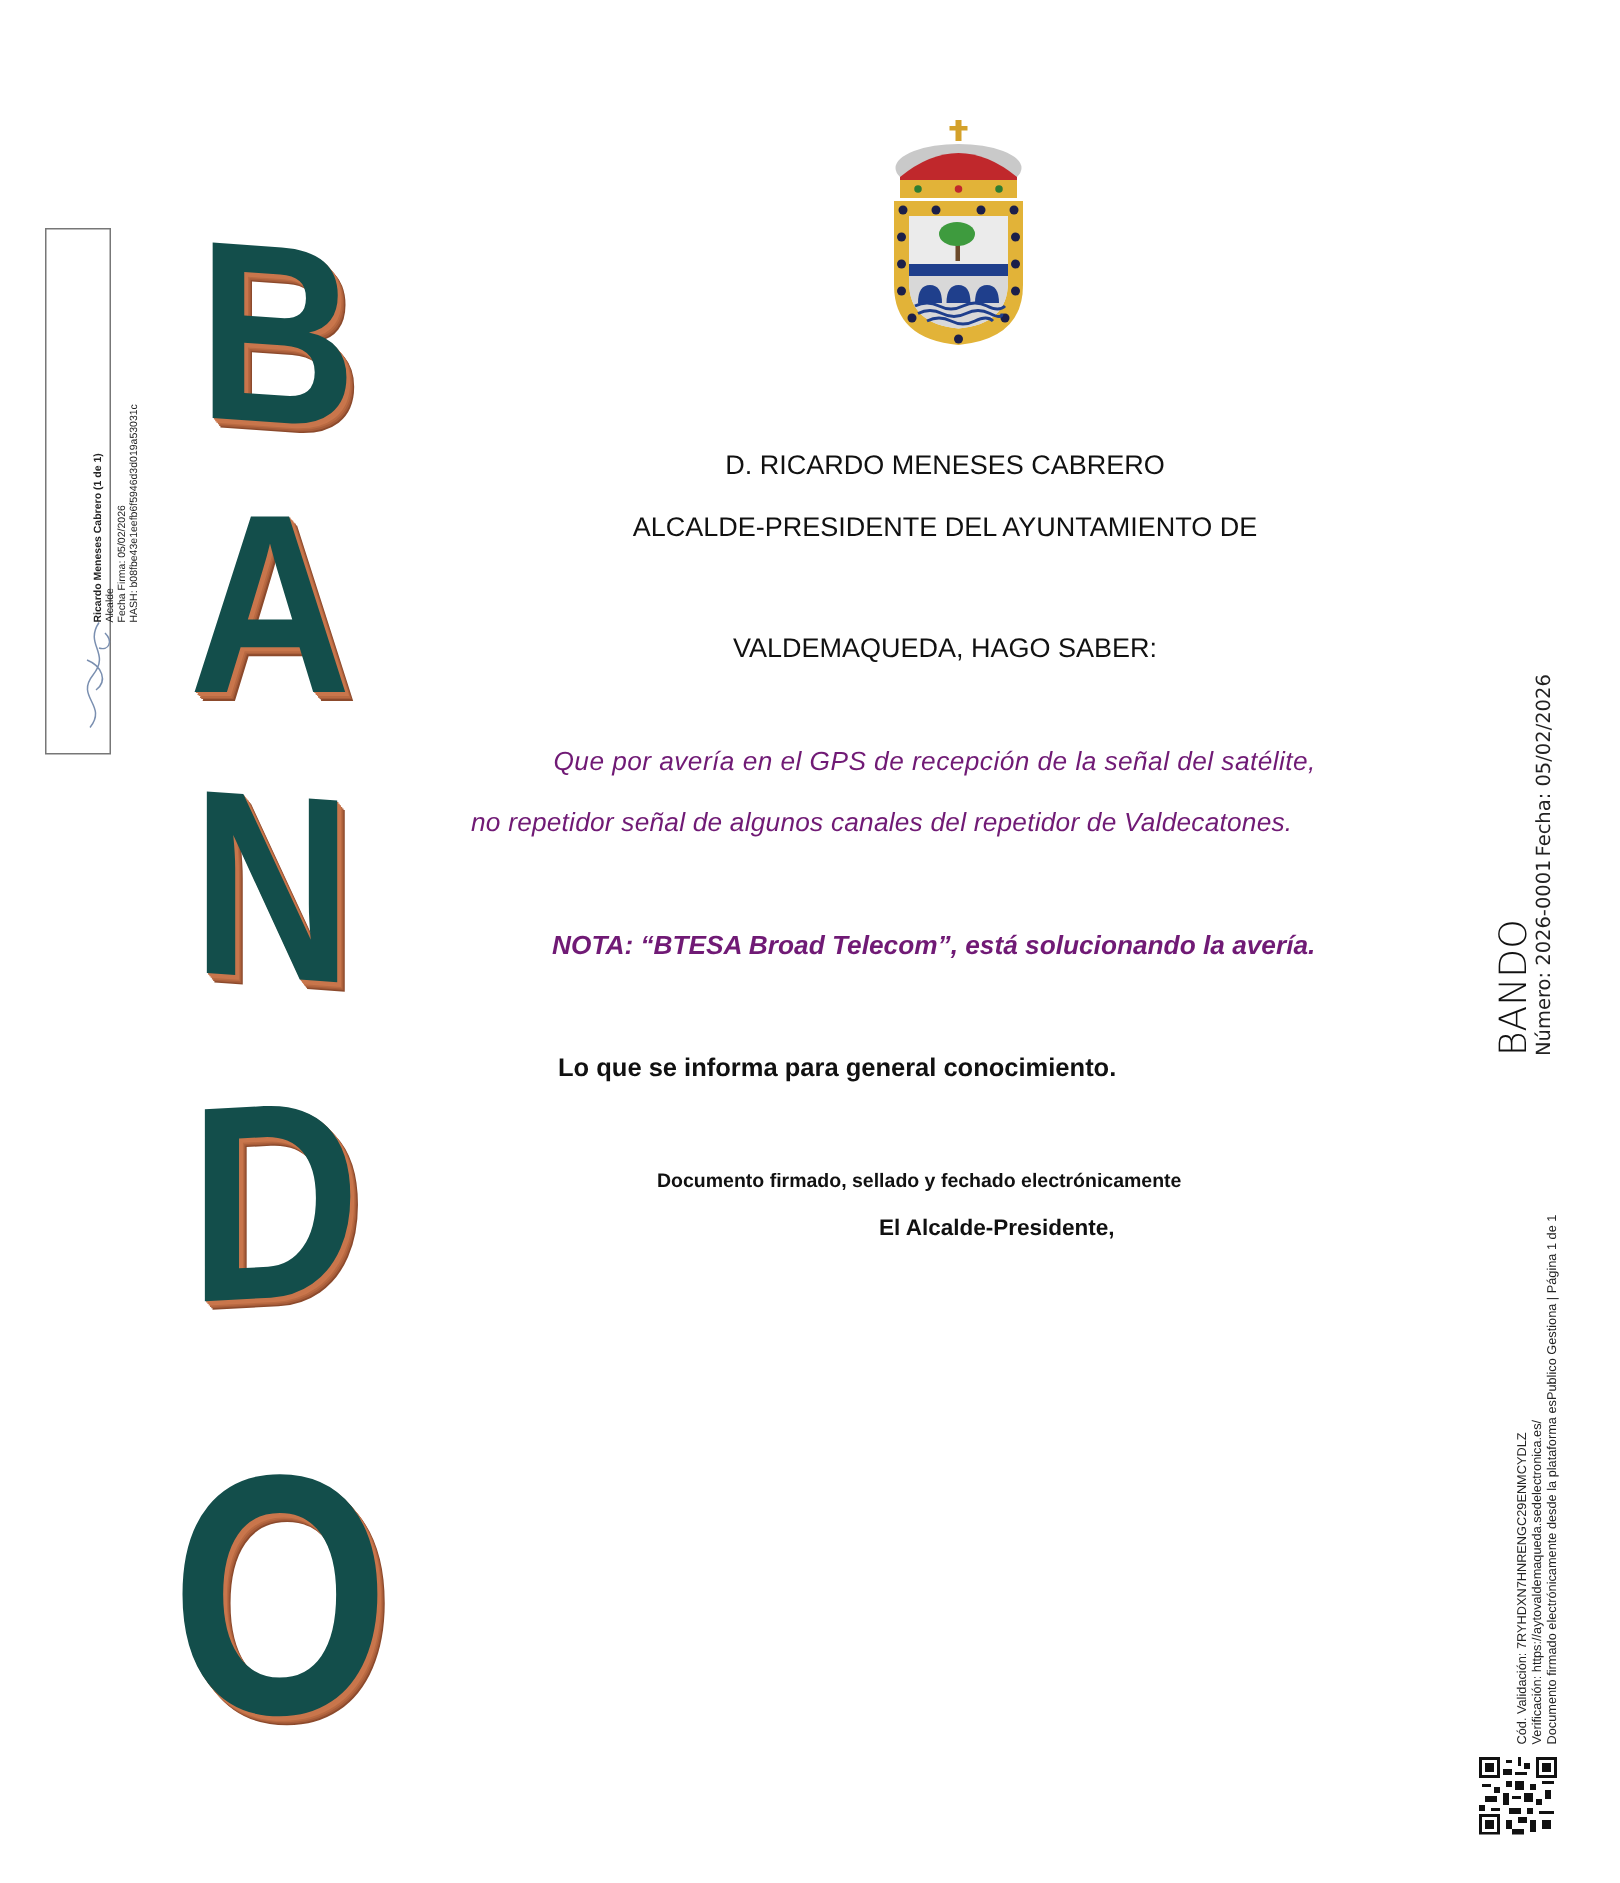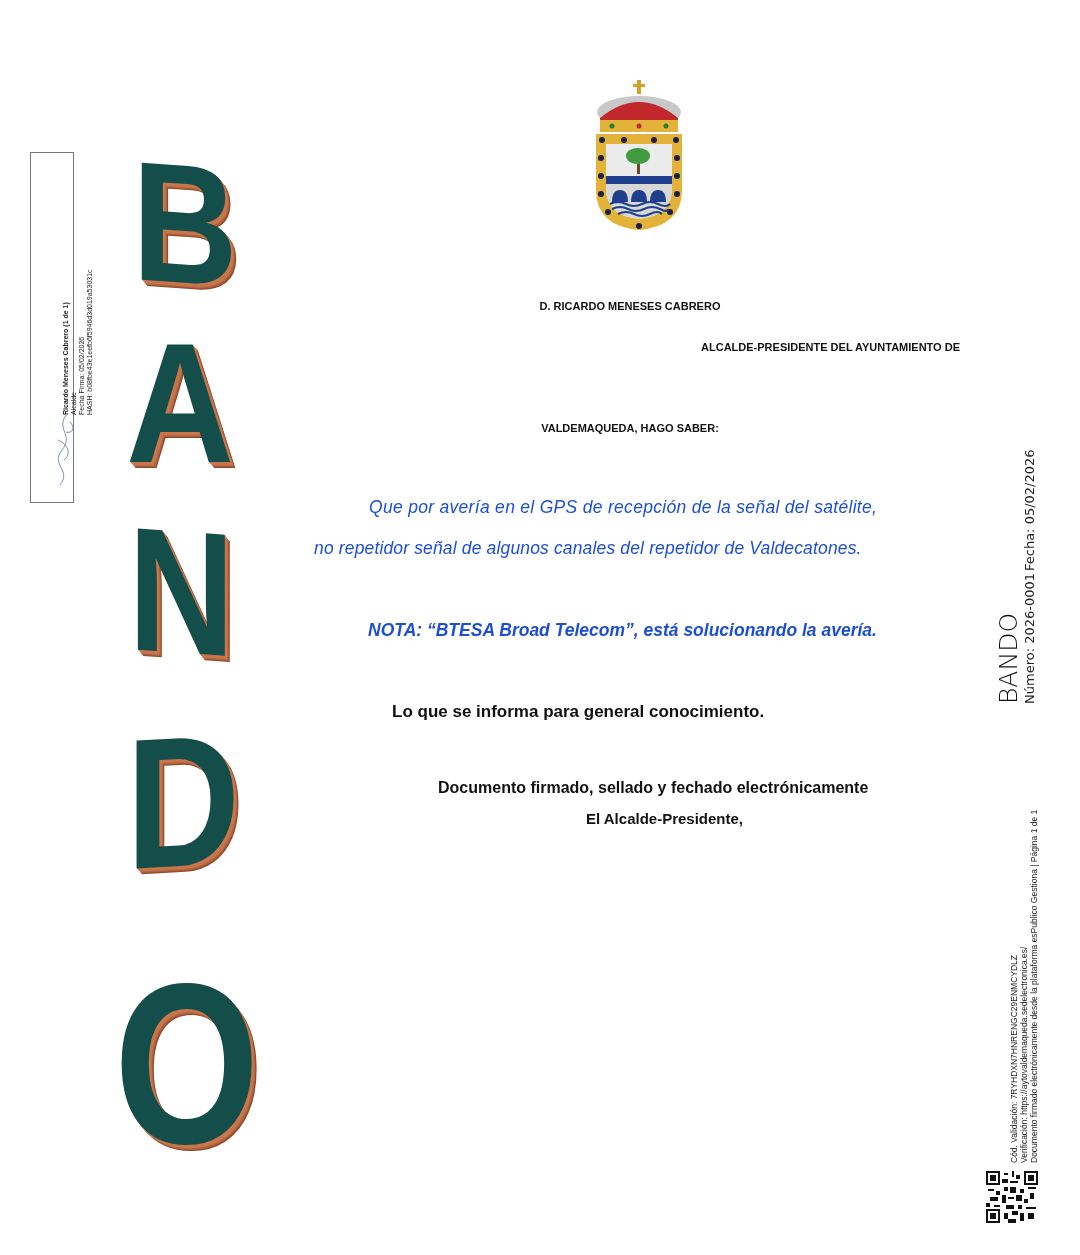--- a/index.html
+++ b/index.html
@@ -17,30 +17,30 @@
   .l-b { left:132px; top:135px; font-size:170px; transform:skewY(4deg) scaleX(0.86); transform-origin:0 0; }
   .l-a { left:126px; top:318px; font-size:170px; transform:scaleX(0.88); transform-origin:0 0; }
   .l-n { left:128px; top:500px; font-size:176px; transform:skewY(4deg) scaleX(0.84); transform-origin:0 0; }
   .l-d { left:126px; top:712px; font-size:186px; transform:skewY(-3deg) scaleX(0.85); transform-origin:0 0; }
   .l-o { left:114px; top:950px; font-size:228px; transform:scaleX(0.82); transform-origin:0 0; }
 
   
   .coat { position:absolute; left:592px; top:78px; width:94px; height:156px; }
 
   
-  .hdr { position:absolute; left:300px; width:660px; text-align:center; font-weight:bold; font-size:11px; }
+  .hdr { position:absolute; left:300px; width:660px; text-align:center; font-weight:normal; font-size:18px; }
   .h1 { top:300px; }
-  .h2 { top:341px;text-align:right; }
+  .h2 { top:341px; }
   .h3 { top:422px;text-align:center; }
-  .para { position:absolute; font-style:italic; font-size:17.5px; color:#1d4ed8; white-space:nowrap; }
+  .para { position:absolute; font-style:italic; font-size:17.5px; color:#701a75; white-space:nowrap; }
   .p1 { left:369px; top:497px; letter-spacing:0.3px; }
   .p2 { left:314px; top:538px; letter-spacing:0.15px; }
   .nota { left:368px; top:620px;font-weight:bold; }
-  .closing { position:absolute; left:372px; top:702px; font-weight:bold; font-size:17px;margin-left:20px; }
-  .signed { position:absolute; left:438px; top:779px; font-weight:bold; font-size:16px; }
+  .closing { position:absolute; left:372px; top:702px; font-weight:bold; font-size:17px; }
+  .signed { position:absolute; left:438px; top:779px; font-weight:bold; font-size:13px; }
   .mayor { position:absolute; left:566px; top:810px; font-weight:bold; font-size:15px;margin-left:20px; }
 
   
   .rv { position:absolute; transform-origin:0 0; transform:rotate(-90deg); white-space:nowrap; }
   .rv-bando { left:994px; top:704px; font-size:25px; color:#111; font-family:"DejaVu Sans", sans-serif; font-weight:300; }
   .rv-num { left:1022px; top:704px; font-size:13px; color:#222; font-family:"DejaVu Sans", sans-serif; }
   .rv-fecha { left:1022px; top:571px; font-size:13px; color:#222; font-family:"DejaVu Sans", sans-serif; }
   .rv-valid { left:1009px; top:1163px; font-size:8.5px; line-height:10px; color:#222; }
 
   .qr { position:absolute; left:986px; top:1171px; width:52px; height:52px; }

